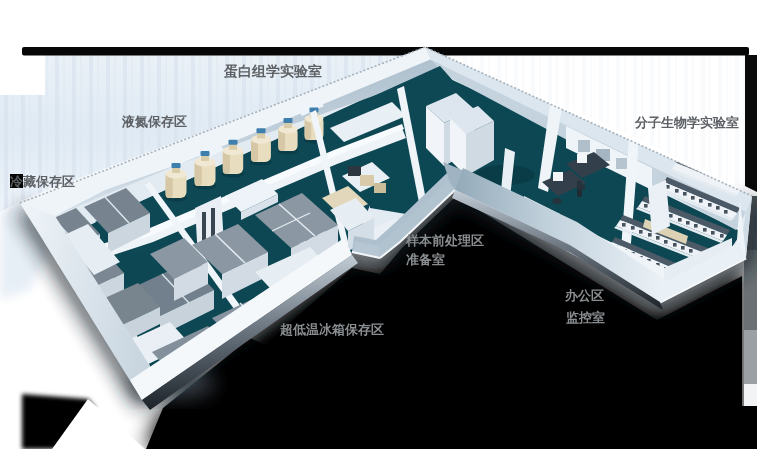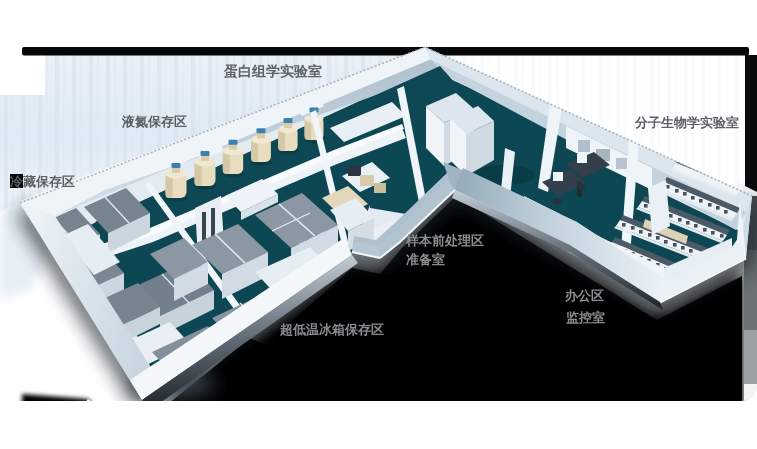--- a/index.html
+++ b/index.html
@@ -1,16 +1,16 @@
 <!DOCTYPE html>
 <html><head>
 <meta charset="utf-8">
 <style>
 html,body{margin:0;padding:0;background:#fff;}
-#stage{position:relative;width:757px;height:401px;overflow:hidden;font-family:"Liberation Sans",sans-serif;border-radius:16px;}
+#stage{position:relative;width:757px;height:449px;overflow:hidden;font-family:"Liberation Sans",sans-serif;}
 </style>
 </head>
 <body>
 <div id="stage">
 <svg width="757" height="449" viewBox="0 0 757 449" xmlns="http://www.w3.org/2000/svg">
 <defs>
 <linearGradient id="panelg" x1="0" y1="0" x2="0" y2="1">
 <stop offset="0" stop-color="#eaf1f7"></stop>
           <stop offset="0.5" stop-color="#dfeaf4"></stop>
           <stop offset="1" stop-color="#edf3f9"></stop>

